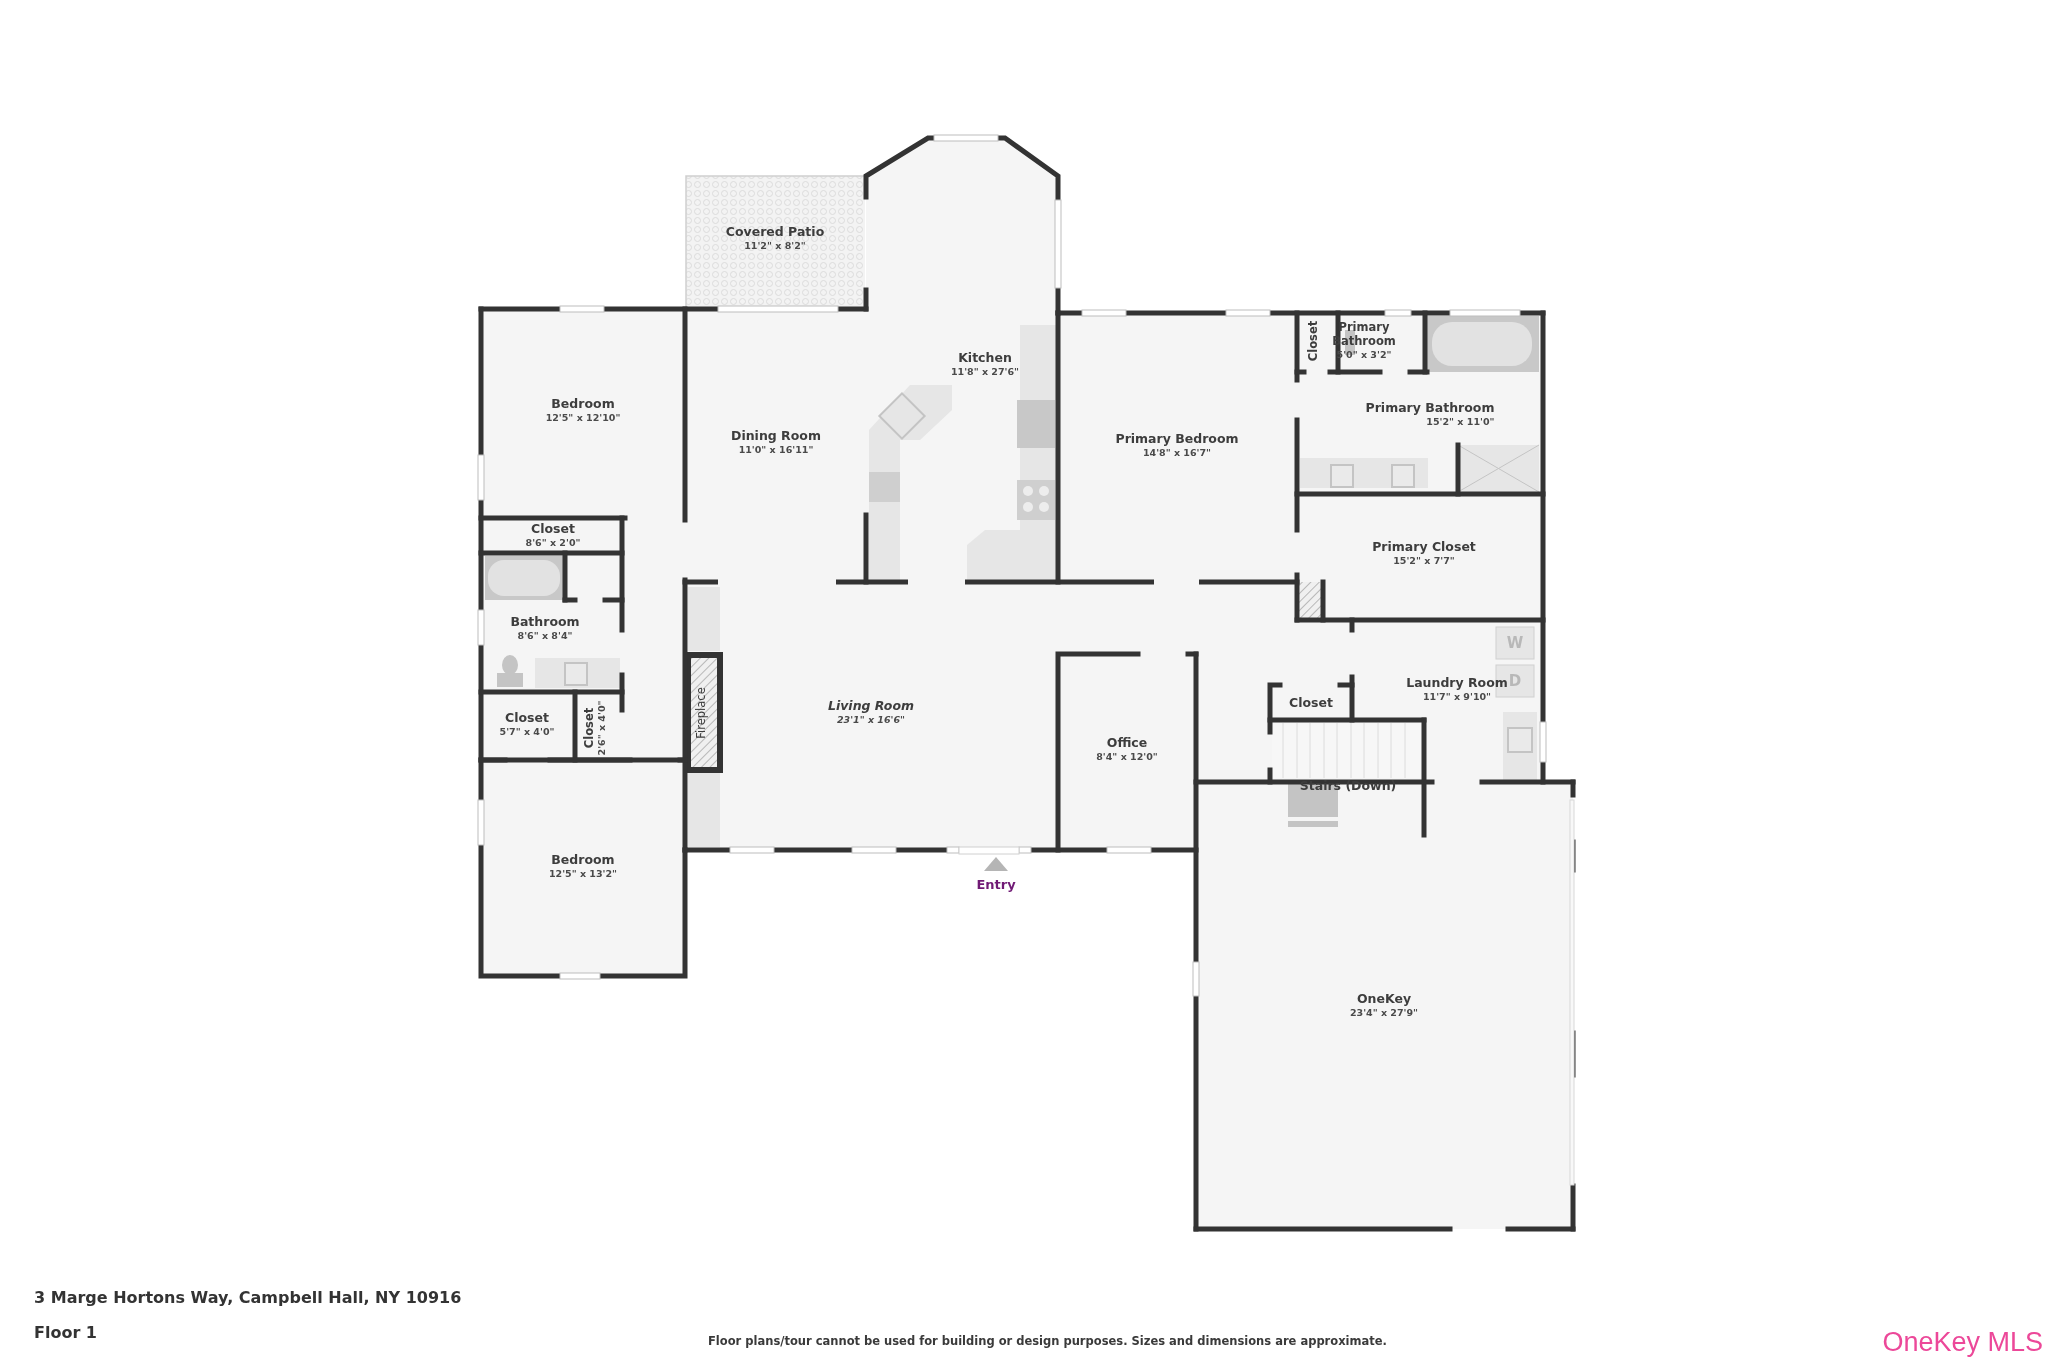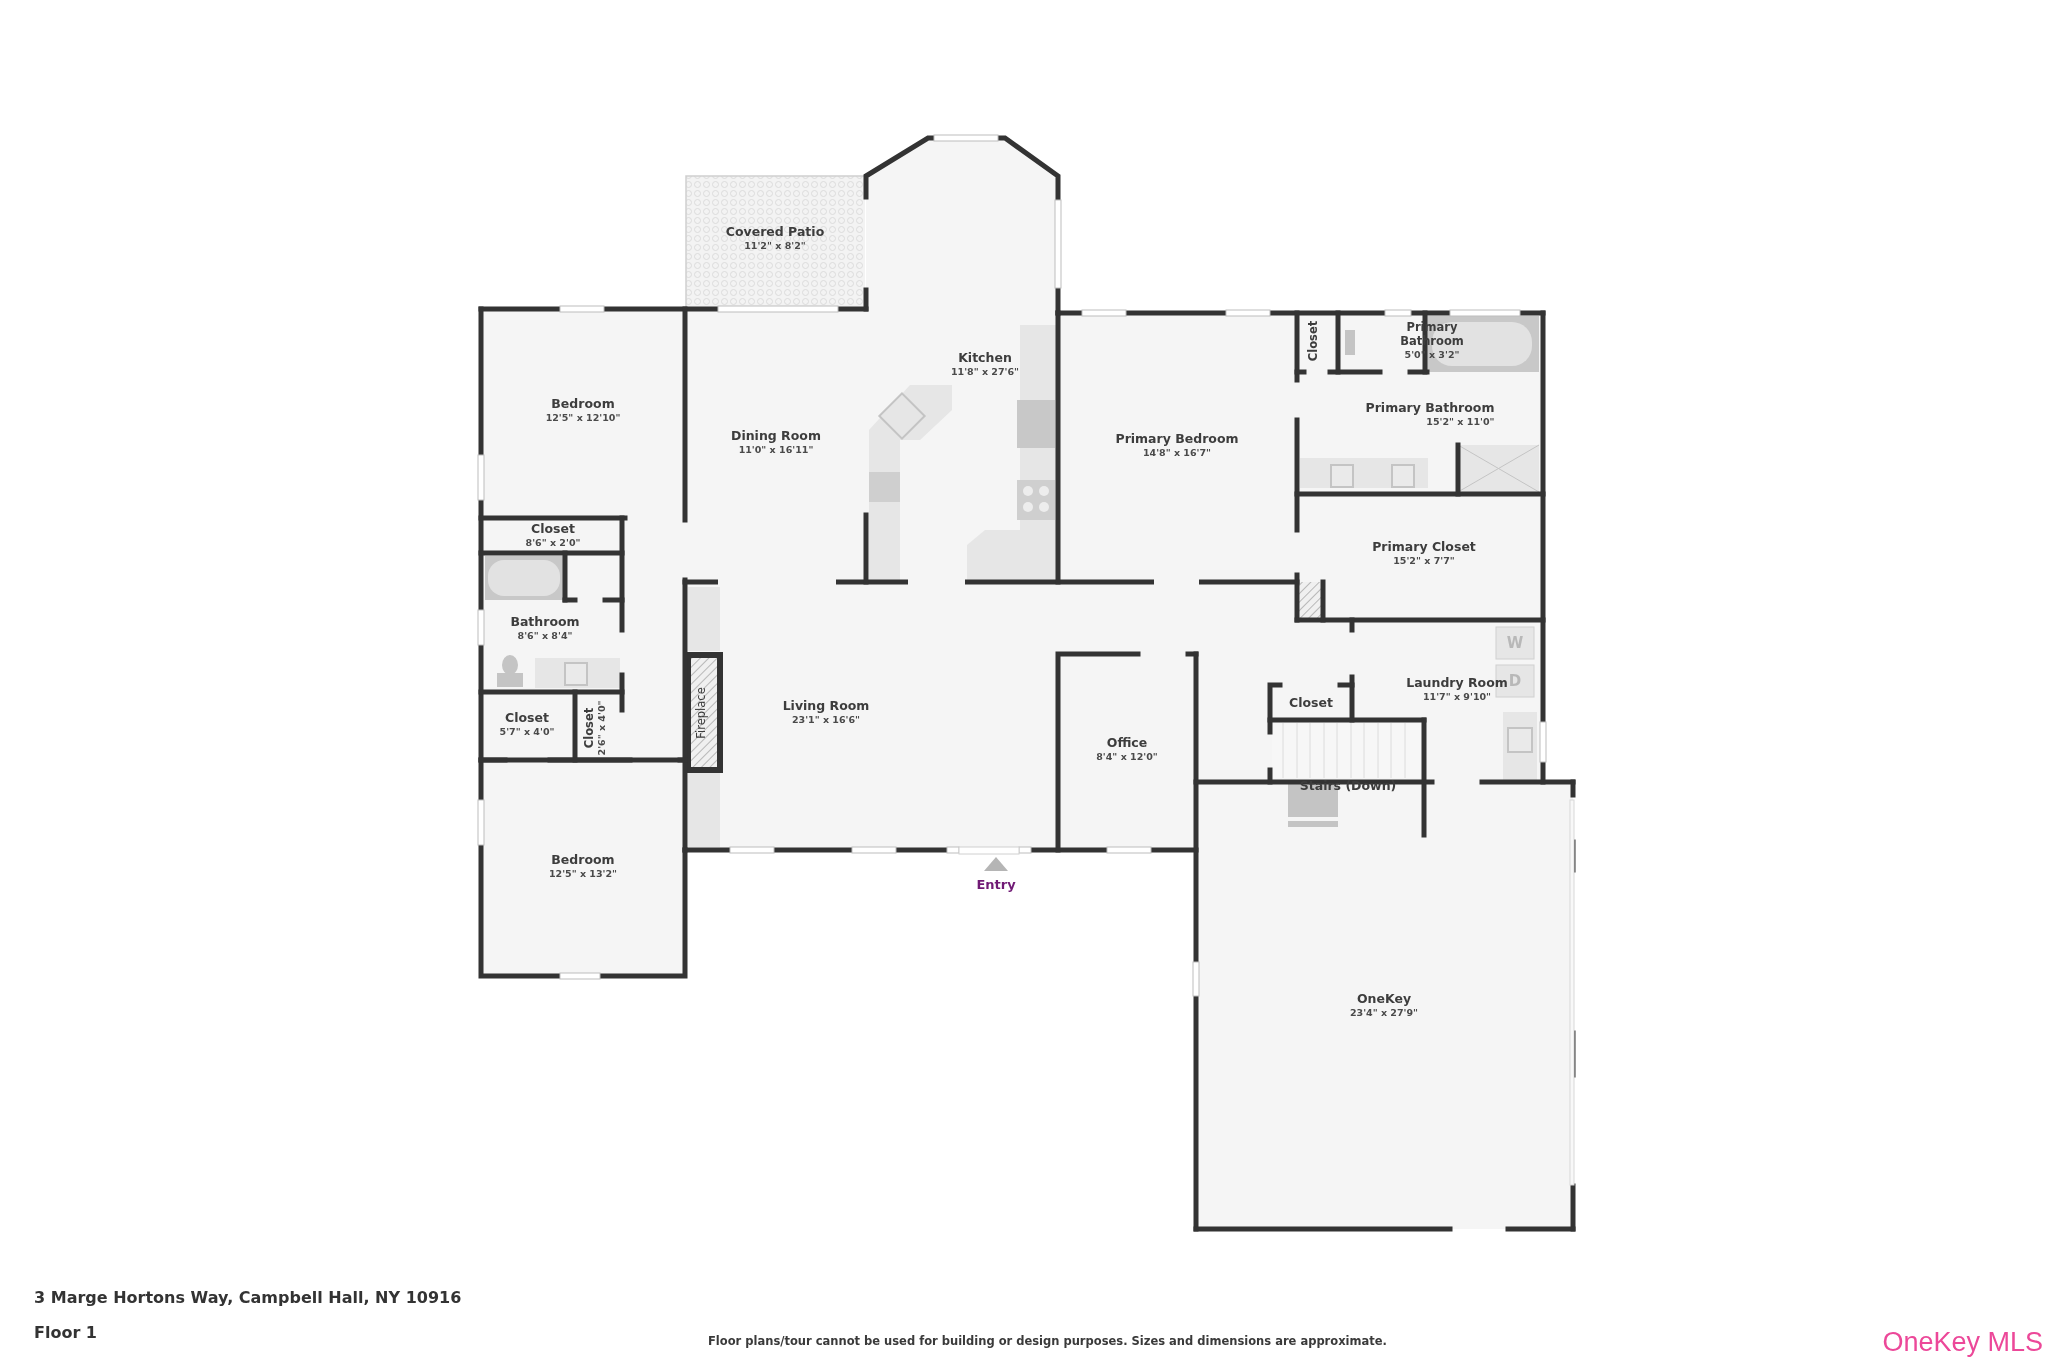--- a/index.html
+++ b/index.html
@@ -244,36 +244,36 @@
   <span class="room-name">Closet</span>
   <span class="room-dim">2'6" x 4'0"</span>
 </div>
 <div class="room-label rot small" style="left:701px; top:713px;">
   <span class="room-name" style="font-weight:normal;">Fireplace</span>
 </div>
 <div class="room-label" style="left:583px; top:866px;">
   <span class="room-name">Bedroom</span>
   <span class="room-dim">12'5" x 13'2"</span>
 </div>
-<div class="room-label" style="left:826px; top:712px;">
+<div class="room-label" style="left:871px; top:712px;font-style:italic;">
   <span class="room-name">Living Room</span>
   <span class="room-dim">23'1" x 16'6"</span>
 </div>
 <div class="room-label" style="left:1127px; top:749px;">
   <span class="room-name">Office</span>
   <span class="room-dim">8'4" x 12'0"</span>
 </div>
 <div class="room-label" style="left:1177px; top:445px;">
   <span class="room-name">Primary Bedroom</span>
   <span class="room-dim">14'8" x 16'7"</span>
 </div>
 <div class="room-label rot small" style="left:1313px; top:341px;">
   <span class="room-name">Closet</span>
 </div>
-<div class="room-label small" style="left:1432px; top:340px;">
+<div class="room-label small" style="left:1364px; top:340px;">
   <span class="room-name">Primary</span>
   <span class="room-name">Bathroom</span>
   <span class="room-dim">5'0" x 3'2"</span>
 </div>
 <div class="room-label" style="left:1430px; top:414px;text-align:right;">
   <span class="room-name">Primary Bathroom</span>
   <span class="room-dim">15'2" x 11'0"</span>
 </div>
 <div class="room-label" style="left:1424px; top:553px;">
   <span class="room-name">Primary Closet</span>

